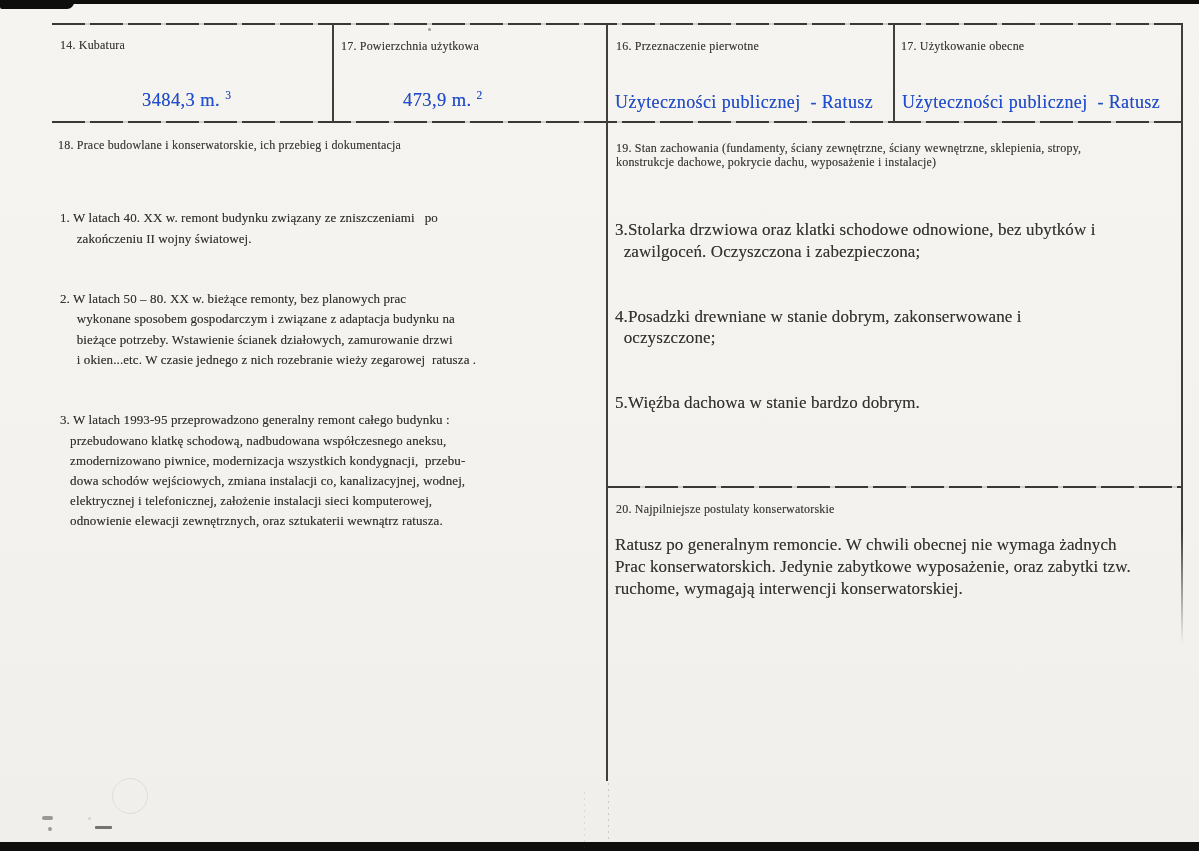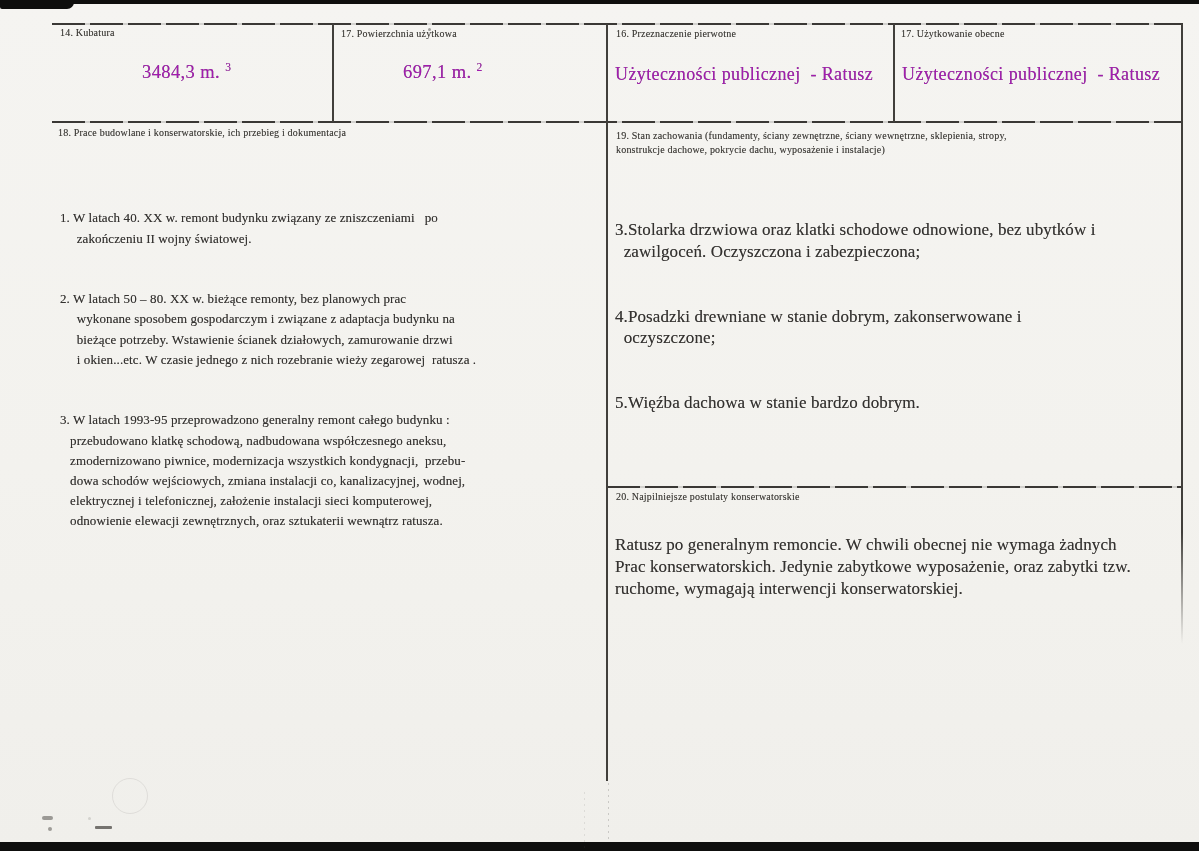--- a/index.html
+++ b/index.html
@@ -16,27 +16,29 @@
   .hline {
     height:2px;
     background: repeating-linear-gradient(90deg,
       #3a3835 0px, #3a3835 33px,
       rgba(58,56,53,0.18) 33px, rgba(58,56,53,0.18) 38px);
   }
   .vline { width:2px; background:#413f3b; }
   .vline-fade { width:2px; background:linear-gradient(180deg, #413f3b 0%, #413f3b 82%, rgba(65,63,59,0) 100%); }
   
   .label {
-    font-size:10px; letter-spacing:0.2px; color:#3d3b37;
+    font-size:12px; letter-spacing:0.2px; color:#3d3b37;
     white-space:pre; line-height:13.5px;
     text-shadow: 0 0 0.5px rgba(61,59,55,0.5);
+    margin-top: 13px;
   }
   .value {
-    font-size:18px; letter-spacing:0.4px; color:#a21caf; white-space:pre;
+    font-size:18px; letter-spacing:0.4px; color:#1d4ed8; white-space:pre;
     text-shadow: 0 0 0.6px rgba(50,48,44,0.55);
+    margin-top: 28px;
   }
   .value sup { font-size:11.5px; margin-left:5px; letter-spacing:0; }
   .bodytext {
     white-space:pre; color:#343230;
     text-shadow: 0 0 0.6px rgba(52,50,48,0.5);
   }
   .t18 { font-size:13px; line-height:20.2px; letter-spacing:0.1px; }
   .t19 { font-size:17px;   line-height:21.6px; letter-spacing:0.1px; }
   .t20 { font-size:17px;   line-height:22.2px; letter-spacing:0.1px; }
   
@@ -63,21 +65,21 @@
 <div class="abs vline" style="left:893px; top:24px; height:98px;"></div>
 <div class="abs vline-fade" style="left:1181px; top:24px; height:620px;"></div>
 
 <div>
   <div class="abs label" style="left:60px; top:26px;">14. Kubatura</div>
   <div class="abs value" style="left:142px; top:61px; font-size:18.5px;"><span>3484,3 m.</span><sup>3</sup></div>
 </div>
 
 <div>
   <div class="abs label" style="left:341px; top:27px;">17. Powierzchnia użytkowa</div>
-  <div class="abs value" style="left:403px; top:61px; font-size:18.5px;"><span>697,1 m.</span><sup>2</sup></div>
+  <div class="abs value" style="left:403px; top:61px; font-size:18.5px;"><span>473,9 m.</span><sup>2</sup></div>
 </div>
 
 <div>
   <div class="abs label" style="left:616px; top:27px;">16. Przeznaczenie pierwotne</div>
   <div class="abs value" style="left:615px; top:64px;">Użyteczności publicznej  - Ratusz</div>
 </div>
 
 <div>
   <div class="abs label" style="left:901px; top:27px;">17. Użytkowanie obecne</div>
   <div class="abs value" style="left:902px; top:64px;">Użyteczności publicznej  - Ratusz</div>

